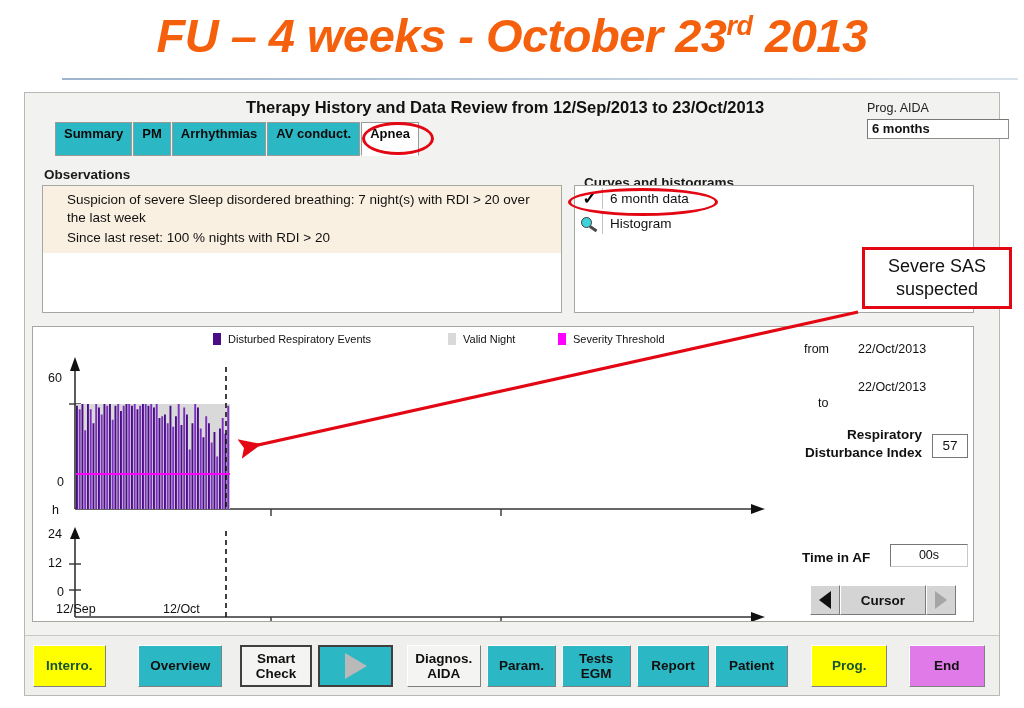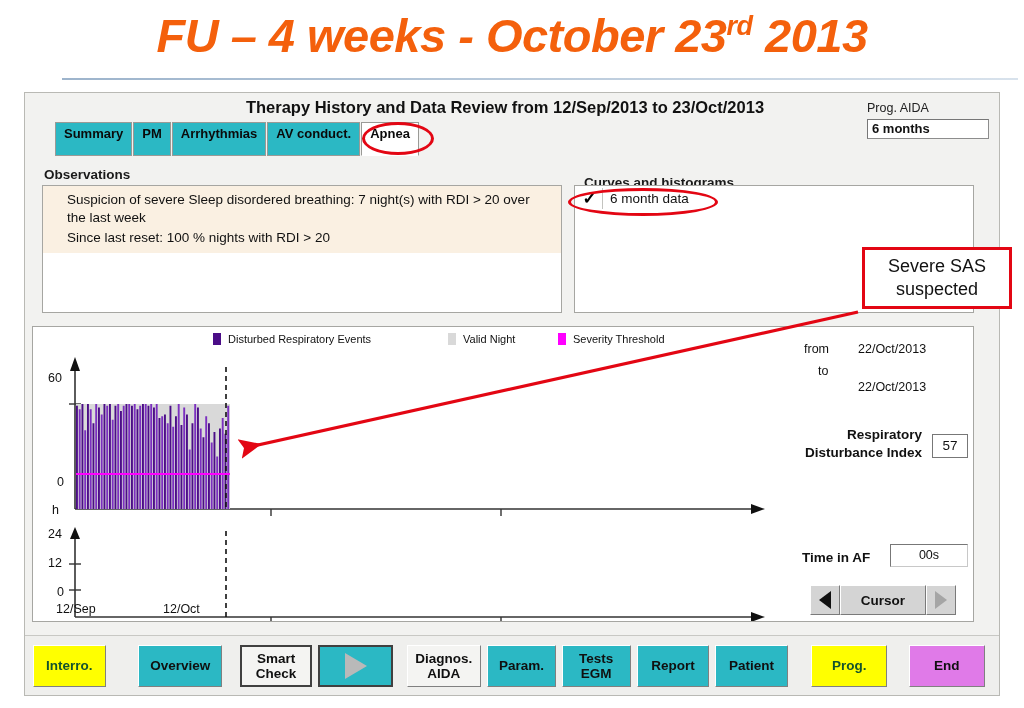--- a/index.html
+++ b/index.html
@@ -45,21 +45,21 @@
     position:absolute; left:160px; top:5px; width:640px;
     text-align:center;
     font-size:16.5px; font-weight:bold; color:#111;
     white-space:nowrap;
   }
   #prog-aida-label {
     position:absolute; left:842px; top:8px;
     font-size:12.5px; color:#222;
   }
   #prog-aida-field {
-    position:absolute; left:842px; top:26px; width:122px; height:20px;
+    position:absolute; left:842px; top:26px; width:142px; height:20px;
     background:#ffffff;
     border:1px solid #8d8d8d;
     border-top-color:#777; border-left-color:#777;
     font-size:13px; font-weight:bold; color:#111;
     padding:1px 0 0 4px;
   }
 
   
   #tabbar { position:absolute; left:30px; top:29px; height:22px; }
   .tab {
@@ -174,21 +174,21 @@
   #p2-y24 { left:48px; top:527px; }
   #p2-y12 { left:48px; top:556px; }
   #p2-y0  { left:57px; top:585px; }
   #p2-x1  { left:56px; top:602px; }
   #p2-x2  { left:163px; top:602px; }
 
   
   .side-label { position:absolute; font-size:12.5px; color:#111; }
   #from-label { left:804px; top:342px; }
   #from-value { left:858px; top:342px; }
-  #to-label   { left:818px; top:364px; }
+  #to-label   { left:818px; top:396px; }
   #to-value   { left:858px; top:380px; }
   #rdi-label {
     position:absolute; left:780px; top:426px; width:142px;
     text-align:right; font-size:13.5px; font-weight:bold; color:#111;
     line-height:18px;
   }
   #rdi-field {
     position:absolute; left:932px; top:434px; width:36px; height:24px;
     border:1px solid #777; background:#fff;
     font-size:13.5px; color:#111; text-align:center; padding-top:3px;
@@ -308,20 +308,29 @@
     <span class="line2">Since last reset: 100 % nights with RDI &gt; 20</span>
   </div>
 </div>
 
 <div id="curves-box">
   <div class="curve-row">
     <span class="curve-icon">
         <span class="check">✓</span>
       </span>
     <span class="curve-label">6 month data</span>
+  </div>
+  <div class="curve-row">
+    <span class="curve-icon">
+      <span class="magnifier">
+          <span class="lens"></span>
+          <span class="handle"></span>
+        </span>
+    </span>
+    <span class="curve-label">Histogram</span>
   </div>
 </div>
 
 <div id="chart-box">
   <div id="chart-legend">
     <span class="legend-item" id="legend-dre">
       <span class="legend-swatch" style="background:#4b0d87;"></span><span>Disturbed Respiratory Events</span>
     </span>
     <span class="legend-item" id="legend-vn">
       <span class="legend-swatch" style="background:#d9d9d9;"></span><span>Valid Night</span>

